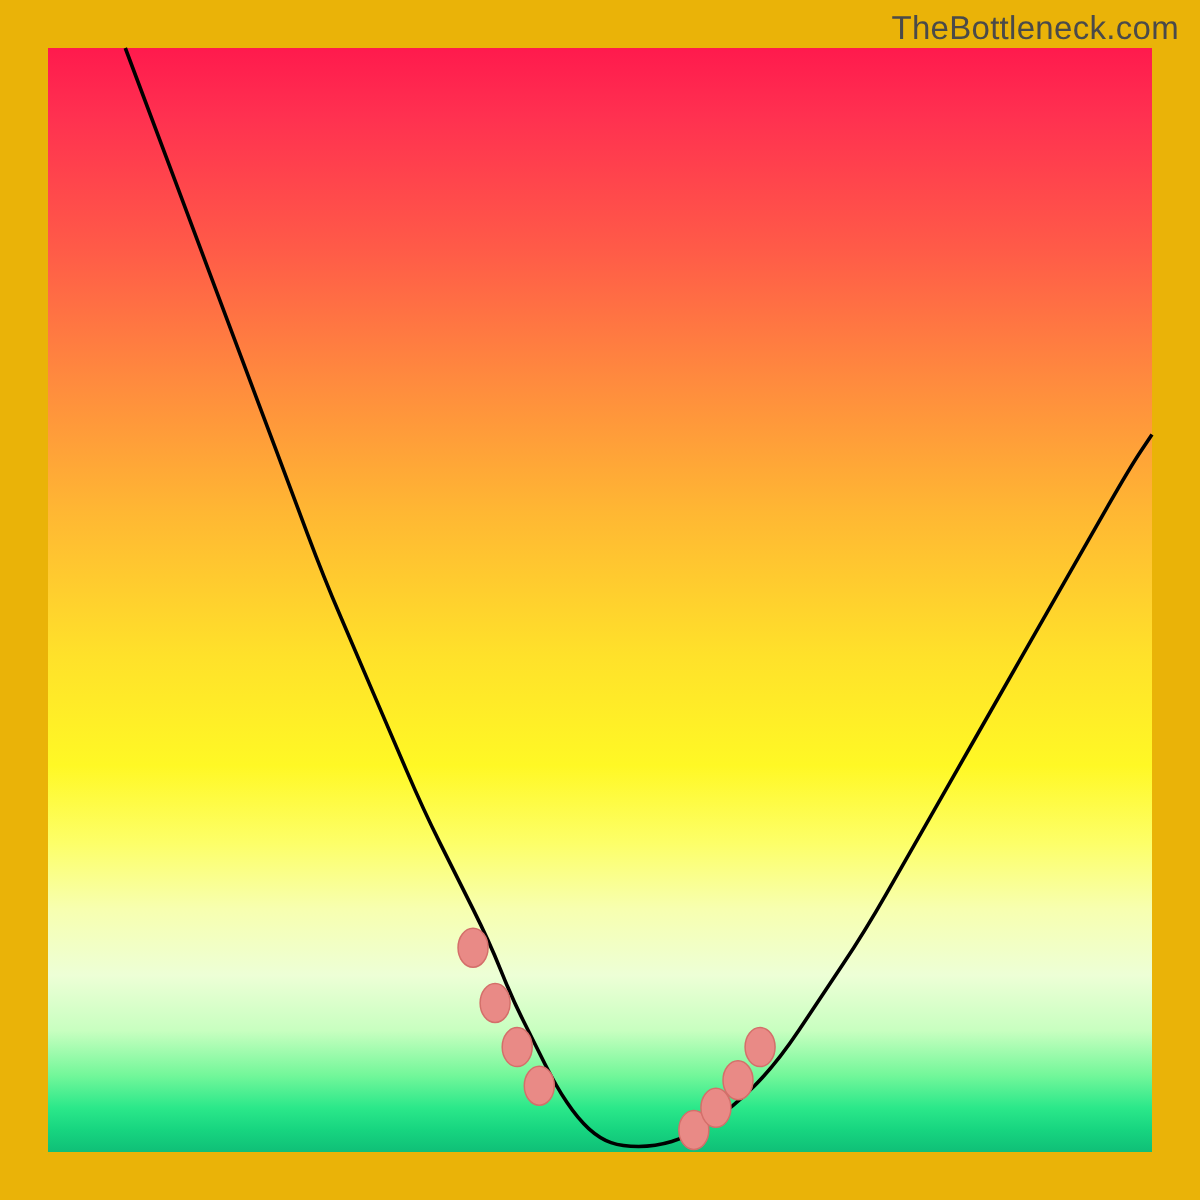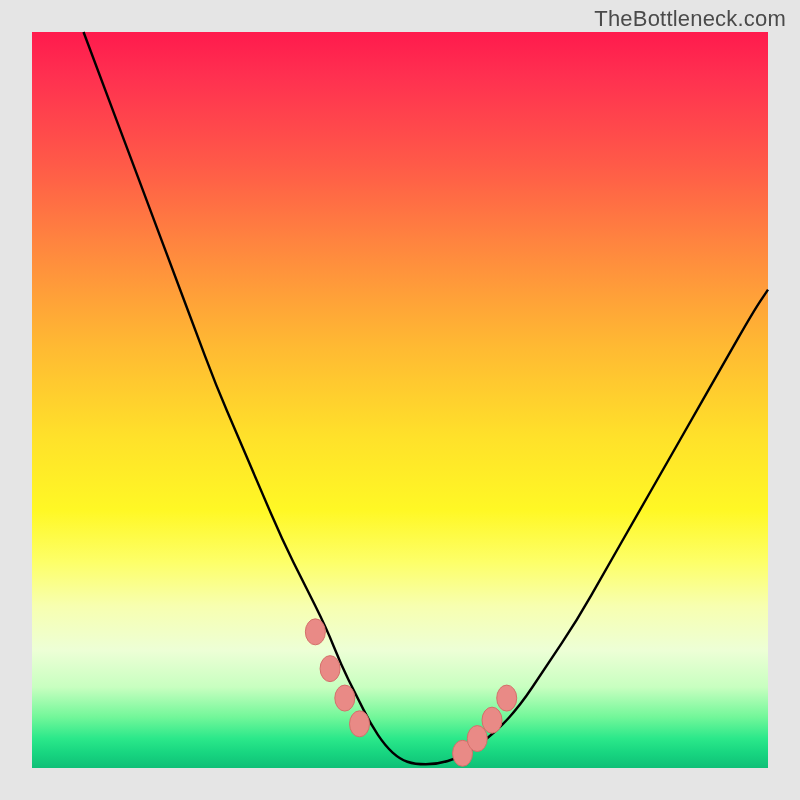--- a/index.html
+++ b/index.html
@@ -8,21 +8,21 @@
     background: #000;
     width: 800px;
     height: 800px;
     overflow: hidden;
     position: relative;
     font-family: Arial, Helvetica, sans-serif;
   }
   .outer {
     position: absolute;
     inset: 0;
-    background: #e5e5e5;
+    background: #eab308;
   }
   .plot-area {
     position: absolute;
     left: 32px;
     top: 32px;
     width: 736px;
     height: 736px;
     background: linear-gradient(to bottom,
       #ff1a4d 0%,
       #ff3050 6%,

